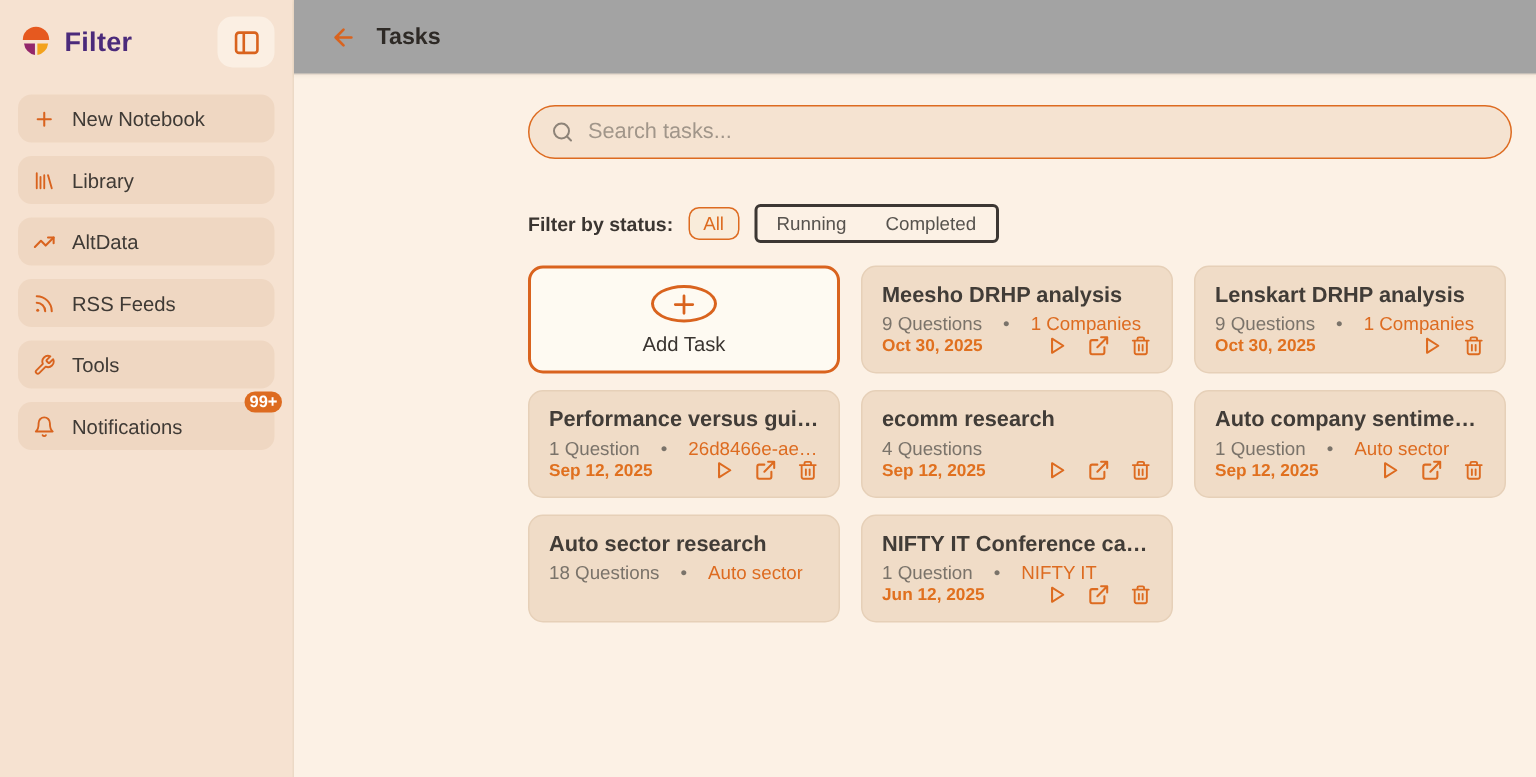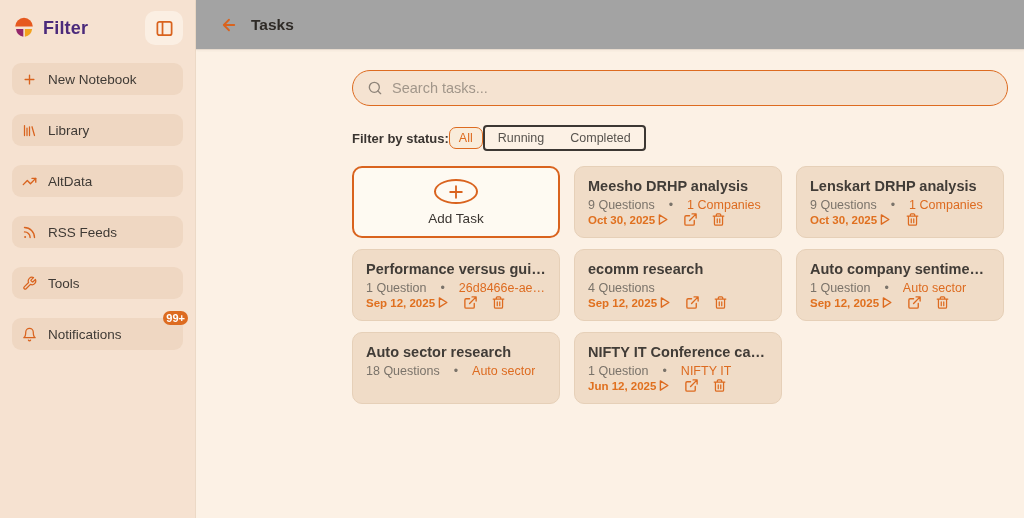--- a/index.html
+++ b/index.html
@@ -23,21 +23,21 @@
     height:56px; display:flex; align-items:center; justify-content:space-between;
     padding:0 12px 0 12px;
   }
   .logo { display:flex; align-items:center; gap:7px; }
   .logo-text { font-size:18px; font-weight:bold; color:#4b2a7b; letter-spacing:0.2px; }
   .panel-toggle {
     width:38px; height:34px; border:none; cursor:pointer;
     background:rgba(255,250,243,0.55); border-radius:10px;
     display:flex; align-items:center; justify-content:center; color:#d9631e;
   }
-  .sidebar-nav { padding:7px 12px; display:flex; flex-direction:column; gap:19px; }
+  .sidebar-nav { padding:7px 12px; display:flex; flex-direction:column; gap:9px; }
   .nav-item {
     position:relative;
     height:32px; border-radius:9px; background:#efd7c2;
     display:flex; align-items:center; gap:11px; padding:0 10px;
     cursor:pointer;
   }
   .nav-item .nav-icon { color:#d9631e; flex:0 0 auto; }
   .nav-label { font-size:13.5px; font-weight:500; color:#3f3a35; white-space:nowrap; }
   .nav-badge {
     position:absolute; top:-7px; right:-5px;
@@ -65,21 +65,21 @@
     background:#f5e3d1;
     display:flex; align-items:center; gap:9px; padding:0 14px;
   }
   .search-pill .search-glyph { color:#8d8378; }
   .search-input {
     flex:1; border:none; outline:none; background:transparent;
     font-family:"Liberation Sans", sans-serif; font-size:14.5px; color:#57534e;
   }
   .search-input::placeholder { color:#a1968a; }
 
-  .filter-row { margin-top:19px; display:flex; align-items:center; }
+  .filter-row { margin-top:30px; display:flex; align-items:center; gap:10px; }
   .filter-label { font-size:13px; font-weight:bold; color:#3a3531; }
   .chip-all {
     border:1.5px solid #dd6b20; color:#dd6b20; background:#f9ecda;
     font-family:"Liberation Sans", sans-serif; font-size:12.5px; font-weight:normal;
     border-radius:7px; padding:3px 9px; cursor:pointer;
   }
   .chip-group {
     border:2px solid #3c3733; border-radius:4px;
     display:flex; align-items:center; gap:26px; padding:4px 13px;
     background:transparent;
@@ -113,21 +113,21 @@
   .card-title {
     font-size:14.5px; font-weight:bold; color:#413c37;
     white-space:nowrap; overflow:hidden; text-overflow:ellipsis;
   }
   .card-meta {
     margin-top:4px; font-size:12.5px; color:#7a736a;
     display:flex; align-items:center; gap:14px;
     white-space:nowrap; overflow:hidden;
   }
   .card-meta .tag { color:#dd6b20; overflow:hidden; text-overflow:ellipsis; }
-  .card-footer { margin-top:auto; display:flex; align-items:center; justify-content:flex-start; }
+  .card-footer { margin-top:auto; display:flex; align-items:center; justify-content:space-between; }
   .card-date { font-size:11.5px; font-weight:bold; color:#e0701f; }
   .card-actions { display:flex; align-items:center; gap:13px; }
   .icon-btn { background:none; border:none; padding:0; cursor:pointer; color:#dd6b20; display:flex; }
 </style>
 </head>
 <body>
 
 <svg width="0" height="0" style="position:absolute">
   <defs>
     <g id="i-plus">

